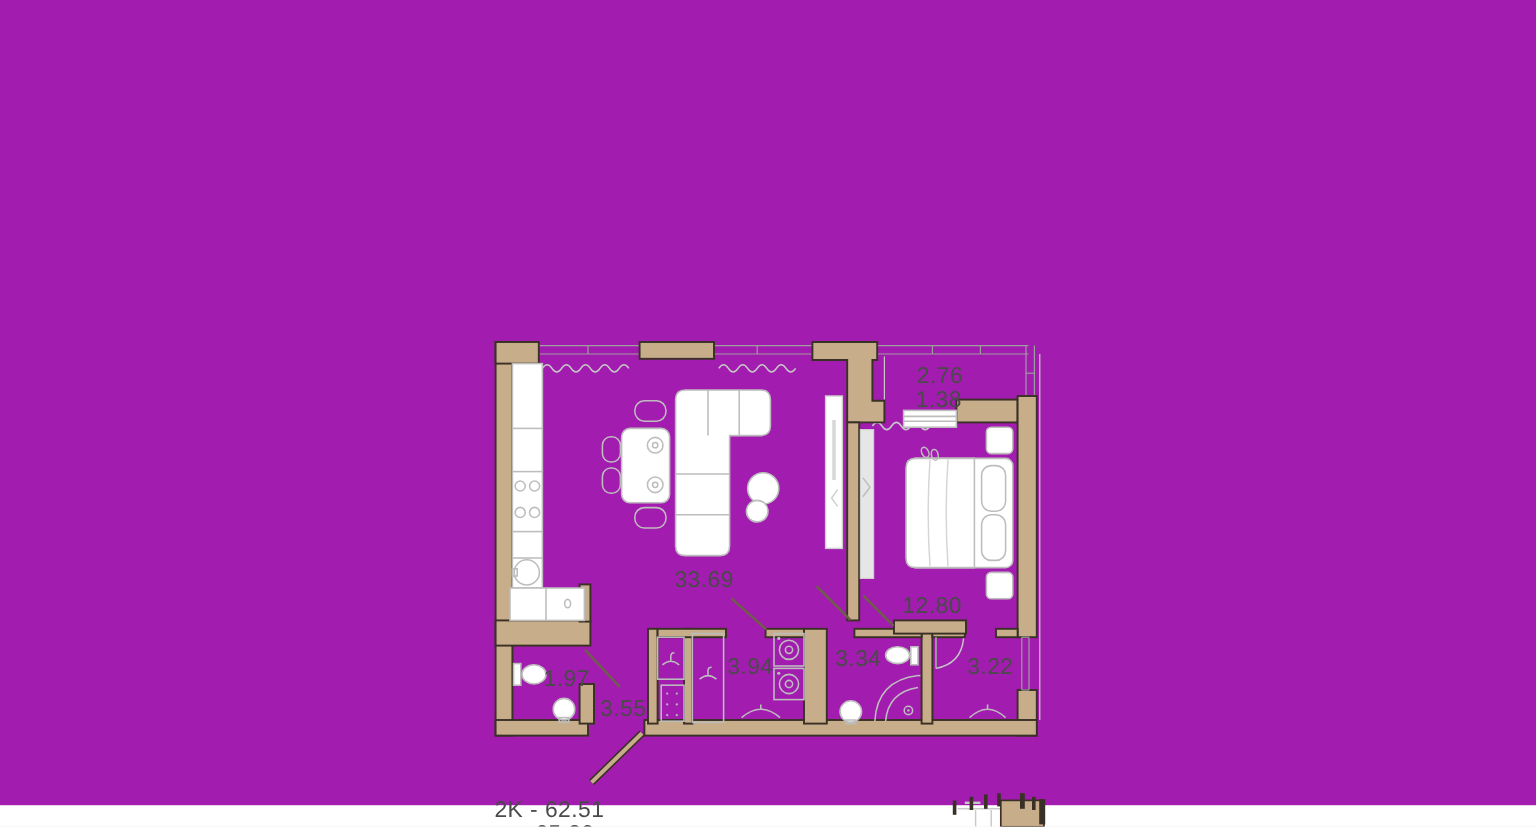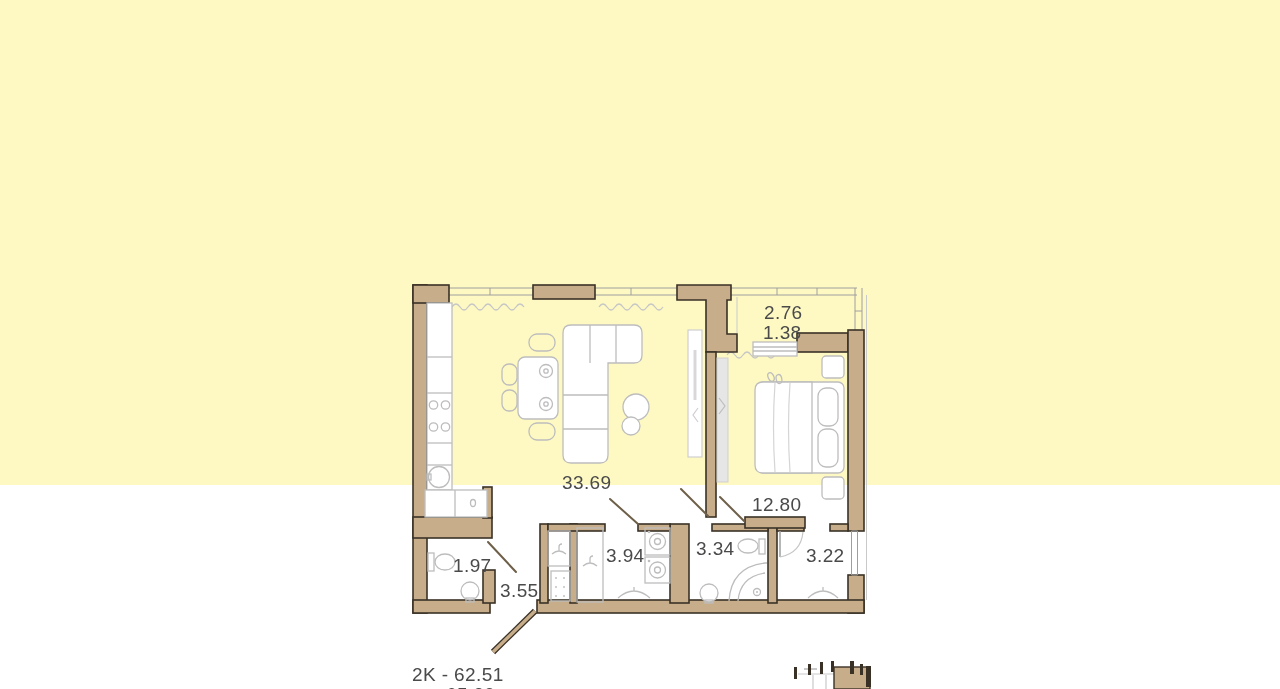--- a/index.html
+++ b/index.html
@@ -1,18 +1,18 @@
 <!DOCTYPE html>
 <html><head>
 <meta charset="utf-8">
 <style>
   html,body{margin:0;padding:0;background:#ffffff;}
   body{width:1280px;height:689px;overflow:hidden;
        font-family:"Liberation Sans", sans-serif;}
-  .canvas{position:relative;width:1280px;height:485px;background:#fef9c3;}
+  .canvas{position:relative;width:1280px;height:671px;background:#a21caf;}
   svg{display:block;}
   svg text{font-family:"Liberation Sans", sans-serif;
            fill:#4A4A4A;font-size:19px;letter-spacing:.4px;}
   .wall{fill:#C8AD8A;stroke:#3A3126;stroke-width:1.6;}
   .thinline{stroke:#9E9E9E;stroke-width:1;fill:none;}
   .outerline{stroke:#C9C9C9;stroke-width:1;fill:none;}
   .furn{stroke:#BDBDBD;stroke-width:1.3;fill:#ffffff;}
   .furnN{stroke:#BDBDBD;stroke-width:1.3;fill:none;}
   .furnL{stroke:#D5D5D5;stroke-width:1.2;fill:none;}
   .wavy{stroke:#C6C6C6;stroke-width:1.3;fill:none;}

